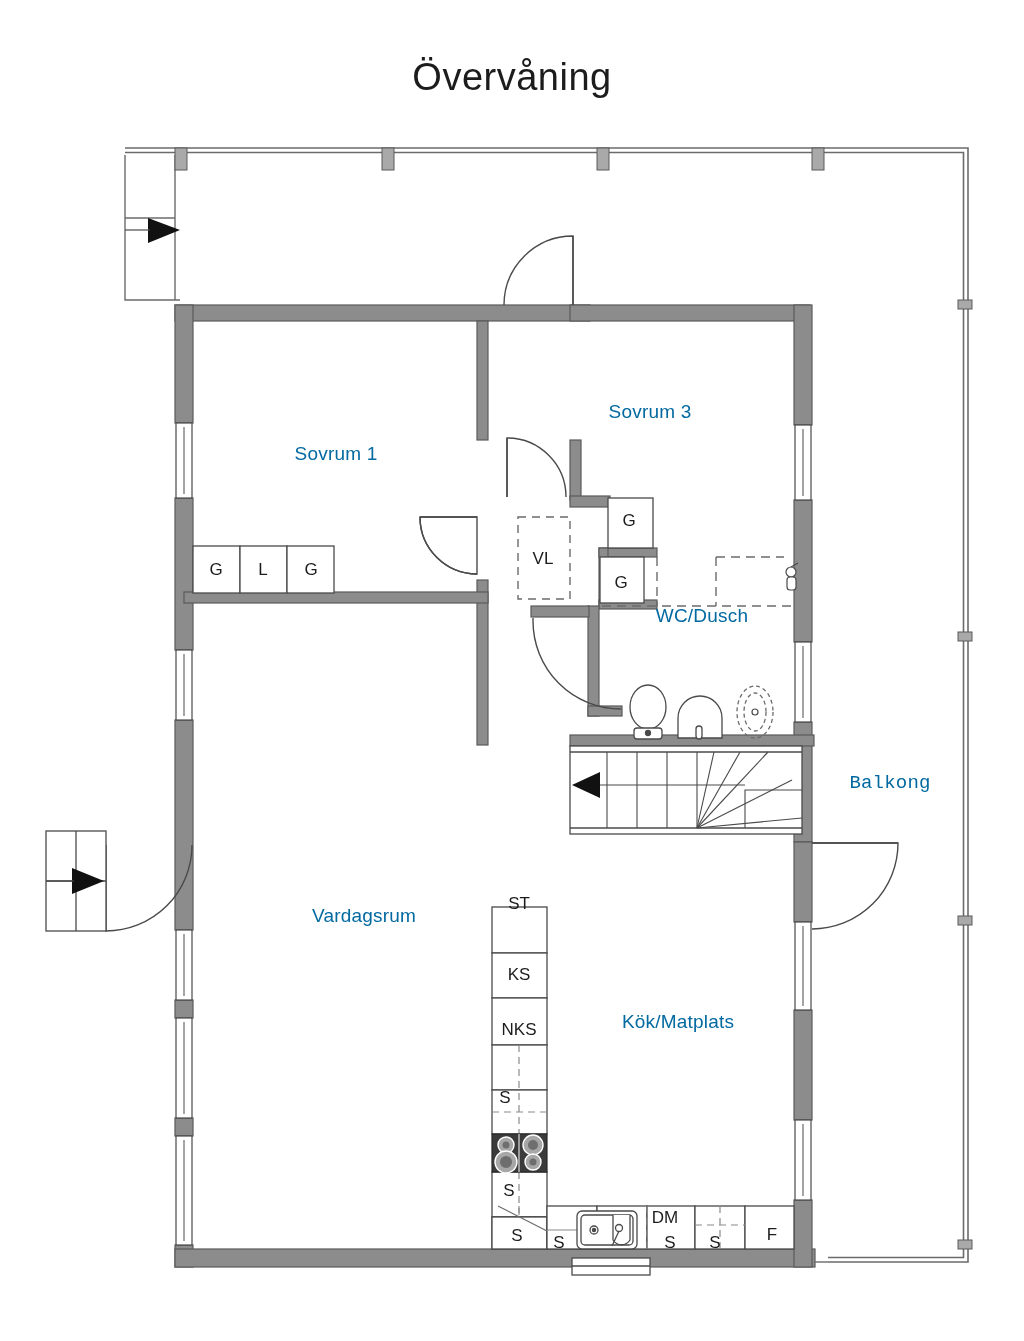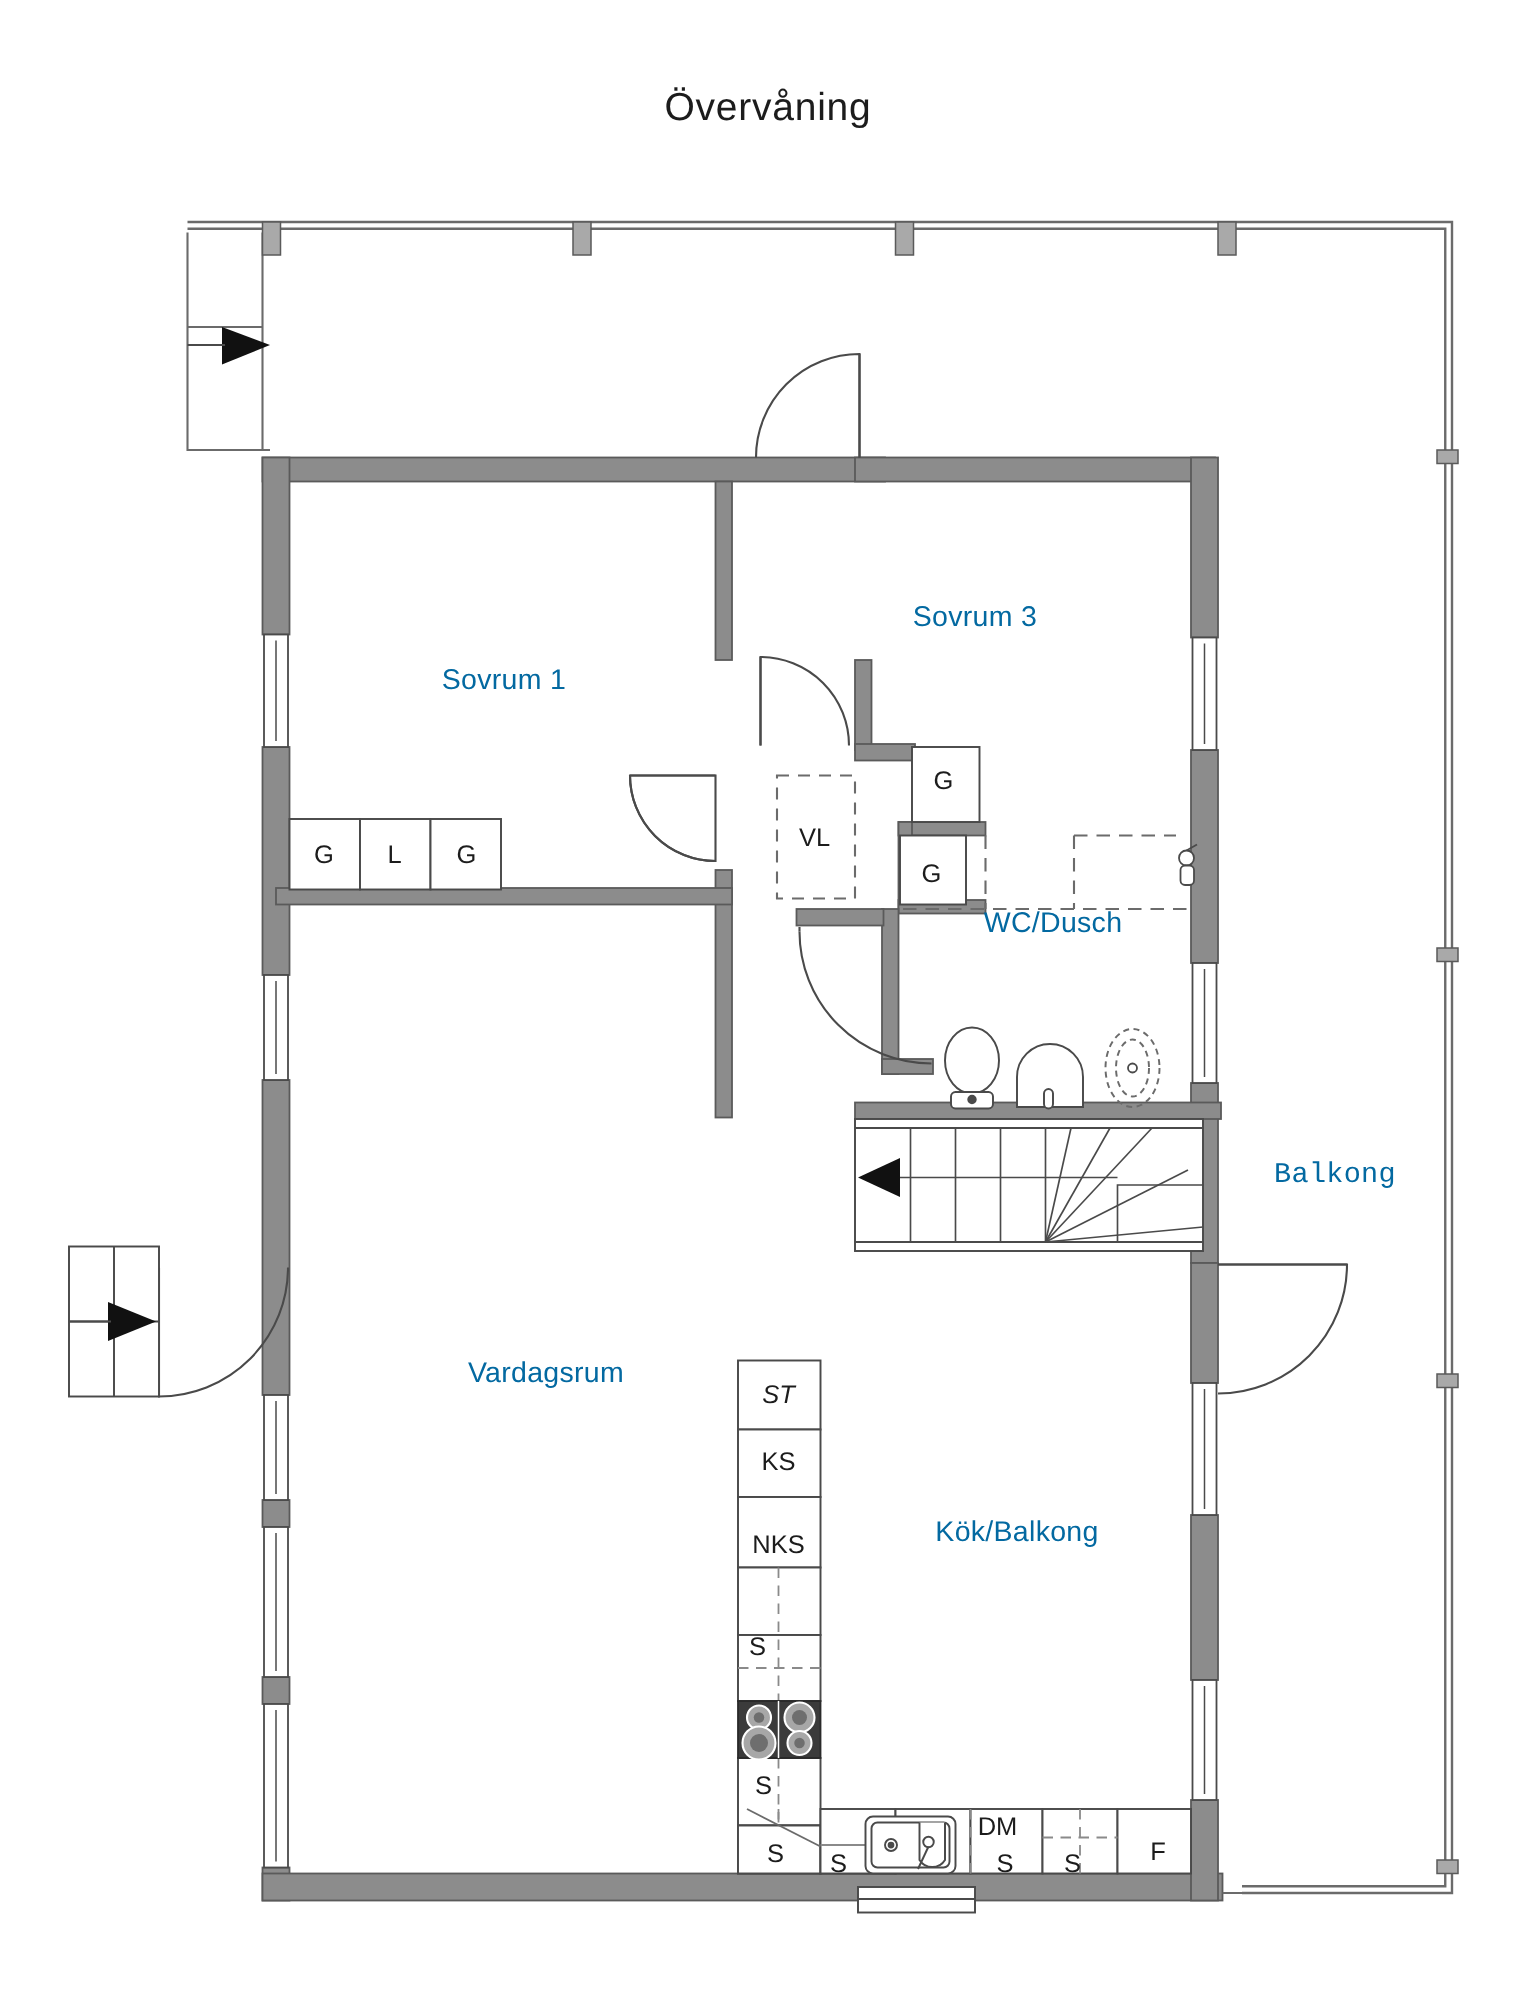--- a/index.html
+++ b/index.html
@@ -14,21 +14,21 @@
     font-family: "Liberation Sans", sans-serif;
     color: #1a1a1a;
     overflow: hidden;
   }
   #plan-title {
     position: absolute;
     top: 56px;
     left: 0;
     width: 1024px;
     text-align: center;
-    font-size: 26px;
+    font-size: 38px;
     font-weight: 400;
     letter-spacing: 0.5px;
     color: #1c1c1c;
   }
   #floorplan-canvas {
     position: absolute;
     top: 0;
     left: 0;
     width: 1024px;
     height: 1341px;
@@ -333,30 +333,30 @@
   <line x1="815" y1="1262" x2="828" y2="1262" stroke="#6b6b6b" stroke-width="1.4"></line>
 
 </svg>
 
 <div id="room-labels">
     <div class="room-label" style="left: 336px; top: 454px;">Sovrum 1</div>
     <div class="room-label" style="left: 650px; top: 412px;">Sovrum 3</div>
     <div class="room-label" style="left: 702px; top: 616px;">WC/Dusch</div>
     <div class="room-label" style="left: 890px; top: 783px; font-family: Liberation Mono, monospace;">Balkong</div>
     <div class="room-label" style="left: 364px; top: 916px;">Vardagsrum</div>
-    <div class="room-label" style="left: 678px; top: 1022px;">Kök/Balkong</div>
+    <div class="room-label" style="left: 678px; top: 1022px;">Kök/Matplats</div>
   </div>
 <div id="unit-labels">
     <div class="unit-label" style="left: 216px; top: 570px;">G</div>
     <div class="unit-label" style="left: 263px; top: 570px;">L</div>
     <div class="unit-label" style="left: 311px; top: 570px;">G</div>
     <div class="unit-label" style="left: 543px; top: 559px;">VL</div>
     <div class="unit-label" style="left: 629px; top: 521px;">G</div>
     <div class="unit-label" style="left: 621px; top: 583px;">G</div>
-    <div class="unit-label" style="left: 519px; top: 930px; font-style: italic;">ST</div>
+    <div class="unit-label" style="left: 519px; top: 904px;">ST</div>
     <div class="unit-label" style="left: 519px; top: 975px;">KS</div>
     <div class="unit-label" style="left: 519px; top: 1030px;">NKS</div>
     <div class="unit-label" style="left: 505px; top: 1098px;">S</div>
     <div class="unit-label" style="left: 509px; top: 1191px;">S</div>
     <div class="unit-label" style="left: 517px; top: 1236px;">S</div>
     <div class="unit-label" style="left: 559px; top: 1243px;">S</div>
     <div class="unit-label" style="left: 665px; top: 1218px;">DM</div>
     <div class="unit-label" style="left: 670px; top: 1243px;">S</div>
     <div class="unit-label" style="left: 715px; top: 1243px;">S</div>
     <div class="unit-label" style="left: 772px; top: 1235px;">F</div>

